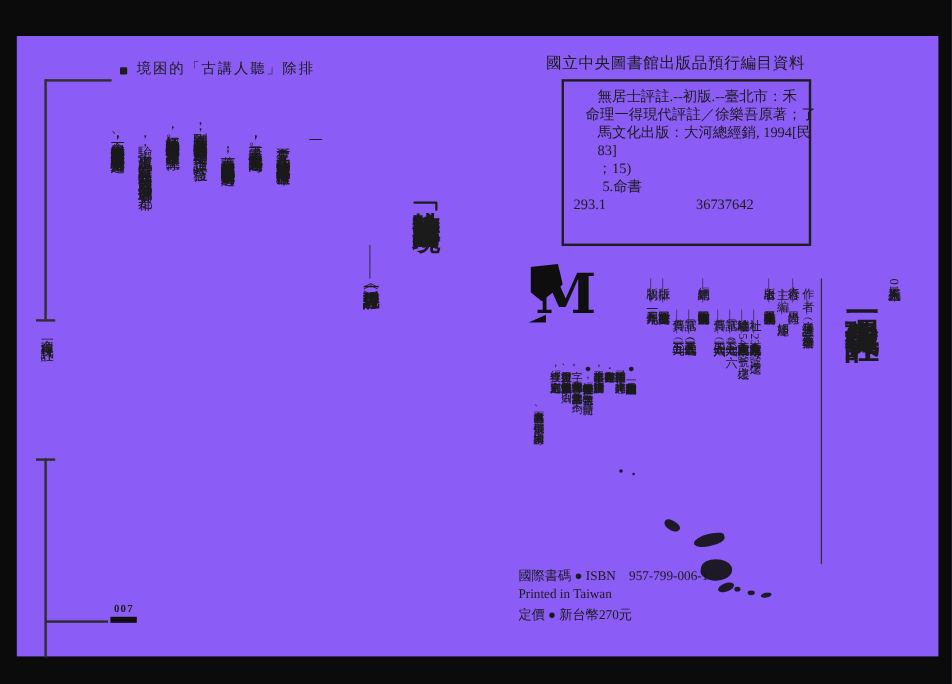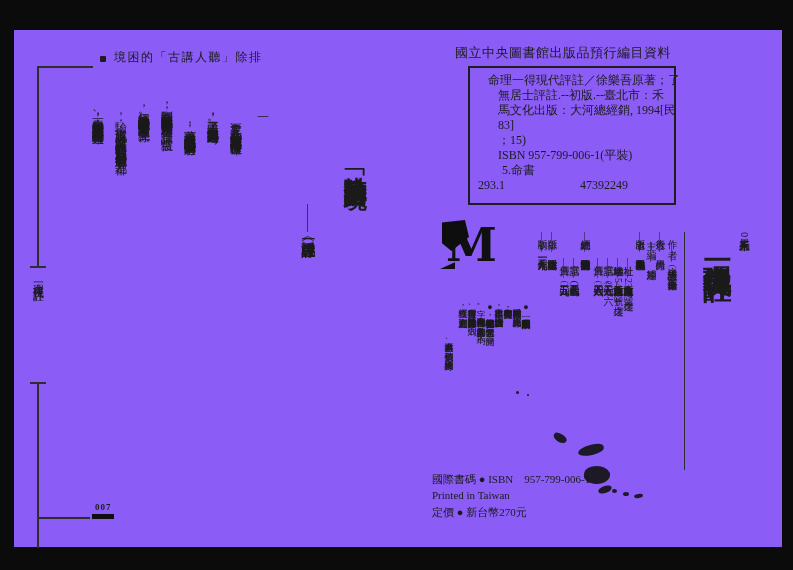--- a/index.html
+++ b/index.html
@@ -98,30 +98,29 @@
     <div class="abs v bcol b0 indent">根據《自序》的記載，《命理一得》可能初版於己卯年（一九三九年）夏</div>
     <div class="abs v bcol b1">天，還差五年就是一甲子了，時間過得真快。</div>
     <div class="abs v bcol b2 indent">這是一本隨筆式的命書，有別於徐樂吾其他的大部頭專著，我在十幾</div>
     <div class="abs v bcol b3">年前初學八字時無意間購到，覺得非常喜歡，從頭到尾，詳讀一番，獲益</div>
     <div class="abs v bcol b4">良多。徐先生一改在專著中那種老氣橫秋的語氣，透過多年實際論命的經</div>
     <div class="abs v bcol b5">驗，娓娓道來，有時嚴肅，有時輕鬆；內容則五花八門，琳瑯滿目，都是</div>
     <div class="abs v bcol b6">一般學命、論命遇到的問題，確實是一本不可多得的好書，這是我願意花</div>
 
     <div class="abs ciphead">國立中央圖書館出版品預行編目資料</div>
     <div class="abs cipbox">
+      <div class="cipline ml28">無居士評註.--初版.--臺北市：禾</div>
       <div class="cipline ml18">命理一得現代評註／徐樂吾原著；了</div>
-      <div class="cipline ml28">無居士評註.--初版.--臺北市：禾</div>
       <div class="cipline ml28">馬文化出版：大河總經銷, 1994[民</div>
       <div class="cipline ml28">83]</div>
       <div class="cipline ml28">；15)</div>
-      <div class="cipline ml28">ISBN 957-799-006-1(平裝)</div>
       <div class="cipline ml32">5.命書</div>
       <div class="ciprow">
         <span>293.1</span>
-        <span>47392249</span>
+        <span>36737642</span>
       </div>
     </div>
 
     <div class="abs v series">禾馬五術人生014</div>
     <div class="abs v rtitle">命理一得現代評註</div>
     <div class="abs coldiv"></div>
 
     <div class="abs v ccol c0">作　者——了無居士（評註）；徐樂吾（原著）</div>
     <div class="abs v ccol c1">發行人——徐尚男</div>
     <div class="abs v ccol c2">主　編——冷麗娟</div>

